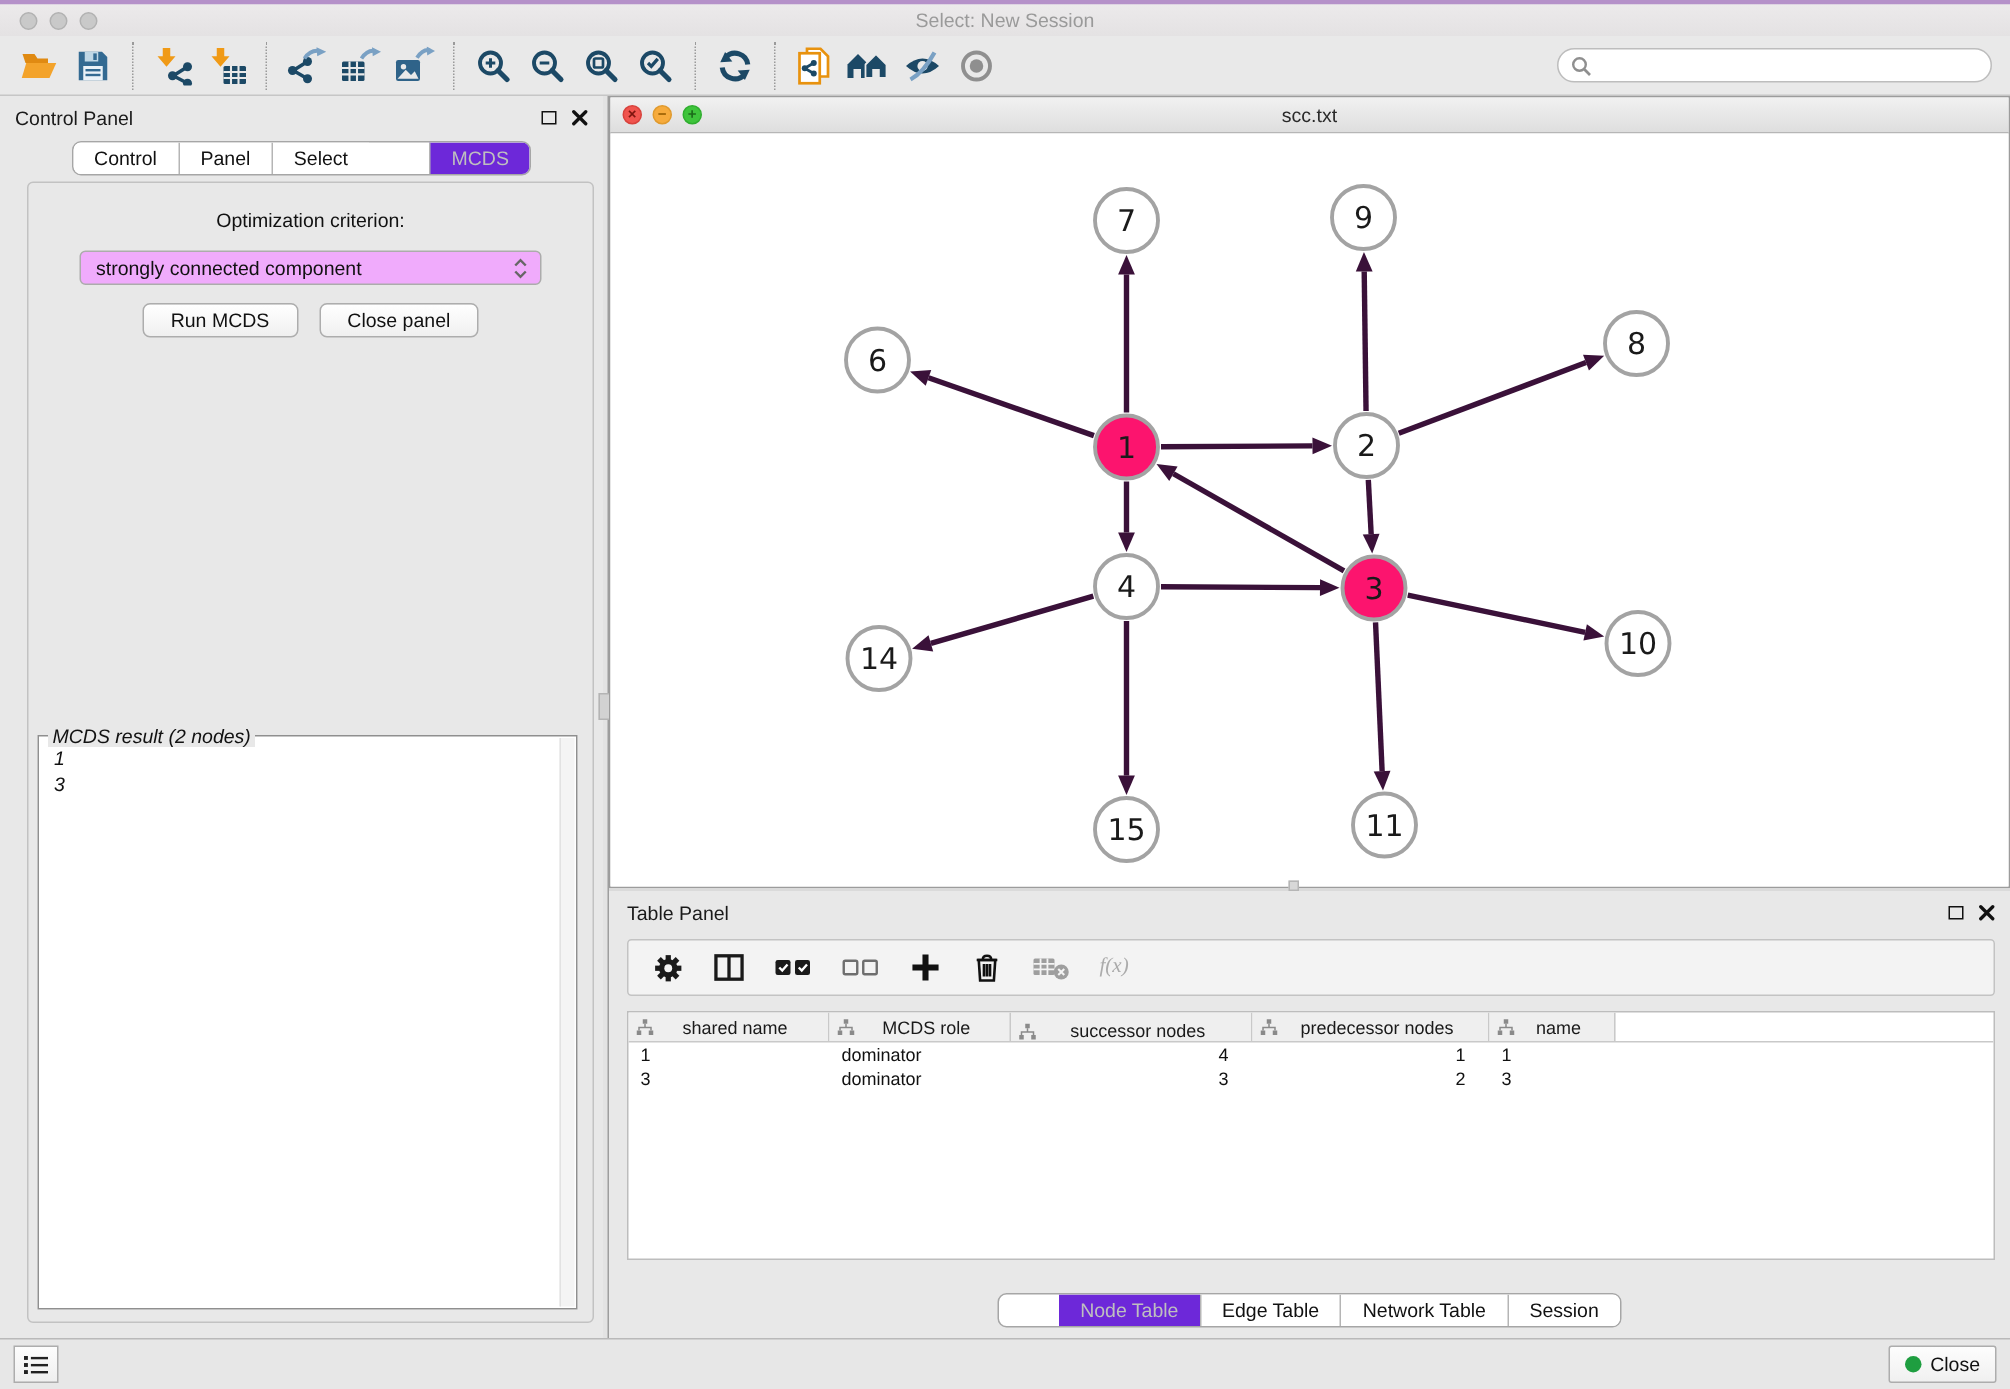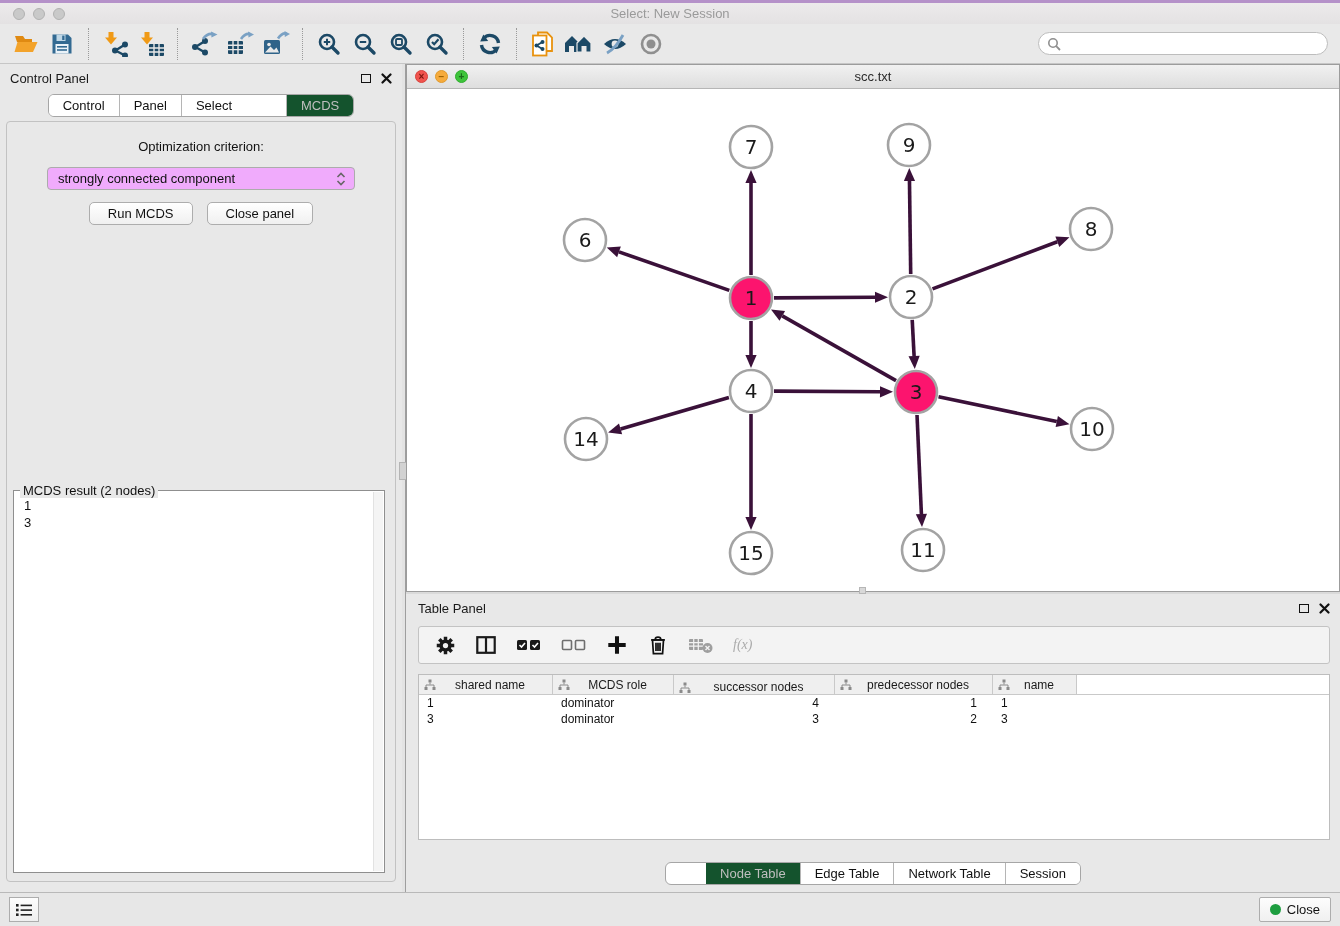--- a/index.html
+++ b/index.html
@@ -27,31 +27,31 @@
   .control-panel { position:absolute; left:0; top:64px; width:402px; height:828px;
     background:#E8E8E8; display:flex; flex-direction:column; }
   .panel-header { height:28px; display:flex; align-items:center; padding:0 10px; }
   .panel-header .ph-title { font-size:13px; color:#1A1A1A; flex:1; }
   .ph-icons { display:flex; align-items:center; gap:10px; }
   .float-ic { width:10px; height:9px; border:1.6px solid #111; display:inline-block; }
   .seg-tabs { display:flex; justify-content:center; margin:2px 0 0 0; }
   .seg-group { display:flex; border:1px solid #A6A6A6; border-radius:6px; overflow:hidden; background:#fff; }
   .seg-tab { font-size:13px; padding:3px 14px; background:#FFF; color:#111; border-left:1px solid #B5B5B5; cursor:default; }
   .seg-tab:first-child { border-left:none; }
-  .seg-tab.selected { background:#14532d; color:#BFBFBF;margin-left:40px; }
-  .cp-body { flex:1; margin:4px 6px 10px 6px; border:1px solid #C2C2C2; border-radius:4px; position:relative; }
+  .seg-tab.selected { background:#6d28d9; color:#BFBFBF;margin-left:40px; }
+  .cp-body { flex:1; margin:4px 6px 10px 18px; border:1px solid #C2C2C2; border-radius:4px; position:relative; }
   .opt-label { text-align:center; margin-top:17px; font-size:13px; color:#111; }
   .combo { width:308px; height:23px; margin:13px auto 0 auto; background:#f0abfc; border:1px solid #ACACAC;
     border-radius:4px; display:flex; align-items:center; padding:0 6px 0 10px; }
   .combo .combo-value { flex:1; font-size:13px; color:#111; }
   .btn-row { display:flex; justify-content:center; gap:14px; margin-top:12px; }
   .push-btn { height:23px; padding:0 18px; font-size:13px; color:#111; background:linear-gradient(#FFFFFF,#F0F0F0);
     border:1px solid #ADADAD; border-radius:5px; display:flex; align-items:center; cursor:default; }
   .result-box { position:absolute; left:6px; right:10px; top:368px; bottom:8px;
-    background:#fff; border:1px solid #8F8F8F; }
+    background:#fff; border:1px solid #8F8F8F;font-style:italic; }
   .result-legend { position:absolute; top:-8px; left:6px; background:#E8E8E8; padding:0 3px; font-size:13px; color:#111; }
   .result-lines { padding:6px 10px; font-size:13px; color:#111; line-height:17px; }
   .result-scroll { position:absolute; right:1px; top:1px; bottom:1px; width:10px; background:#F4F4F4; border-left:1px solid #E2E2E2; }
 
   
   .v-divider { position:absolute; left:402px; top:64px; width:4px; height:828px; background:#E3E3E3; border-right:1px solid #9E9E9E; }
   .v-handle { position:absolute; left:399px; top:462px; width:9px; height:18px; background:#D2D2D2; border:1px solid #B4B4B4; }
   .h-divider { position:absolute; left:406px; top:592px; width:934px; height:2px; background:#DADADA; }
   .canvas-handle { position:absolute; left:859px; top:587px; width:7px; height:7px; background:#D8D8D8; border:1px solid #B6B6B6; }
 

